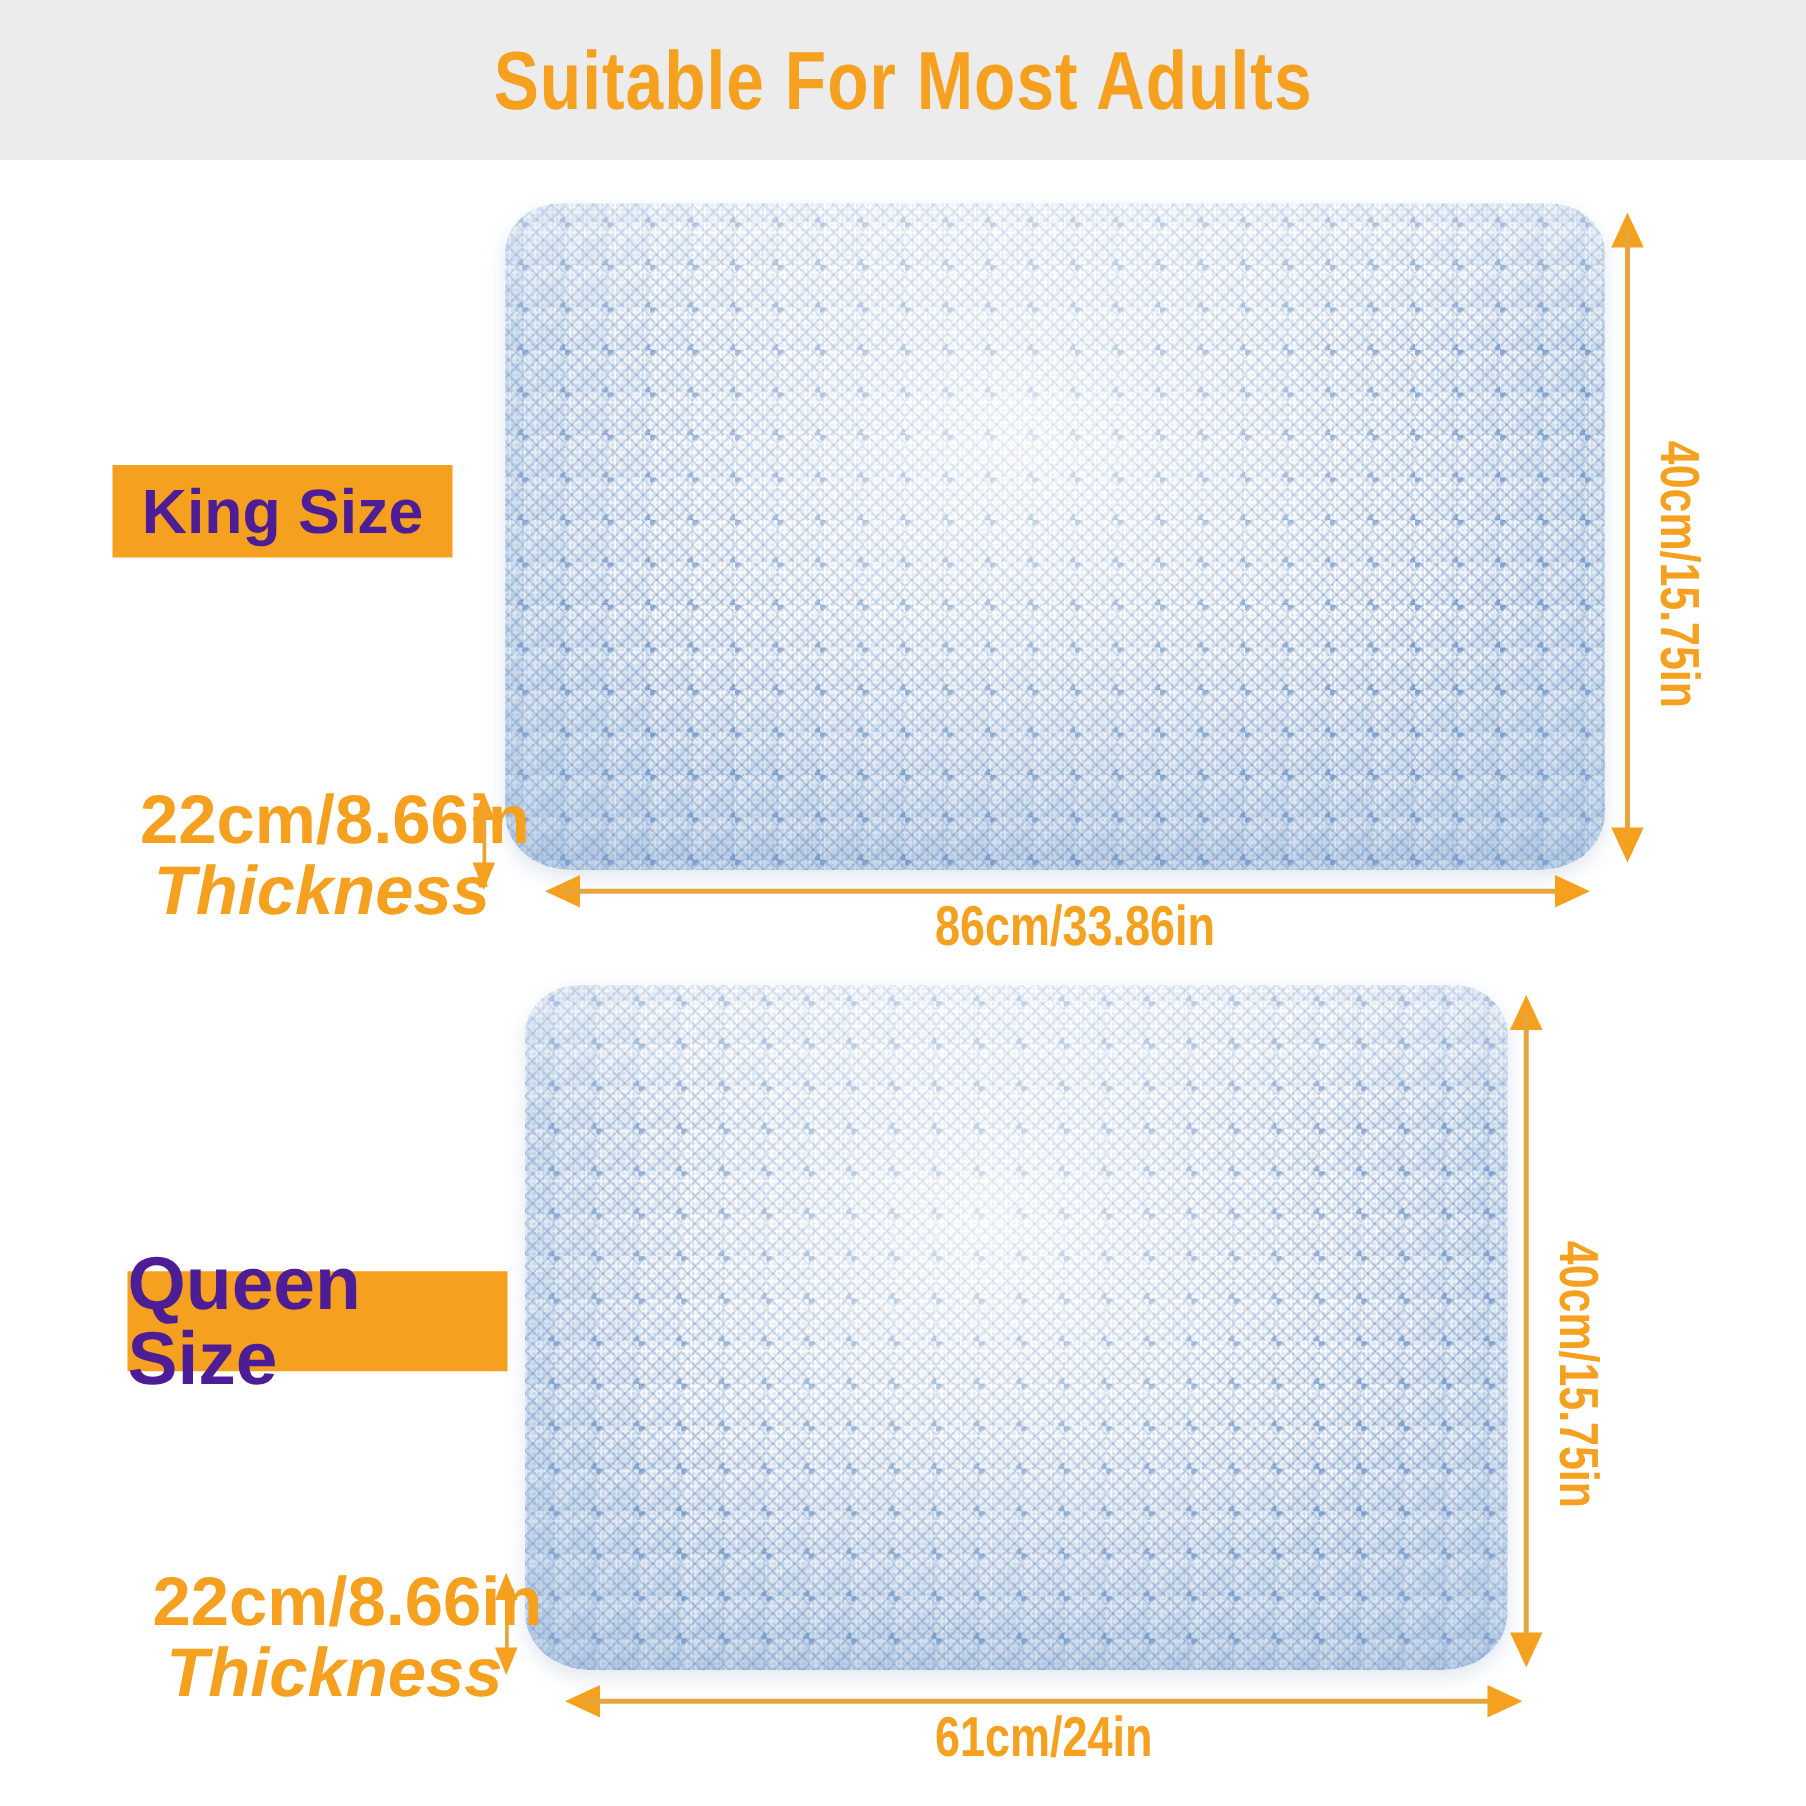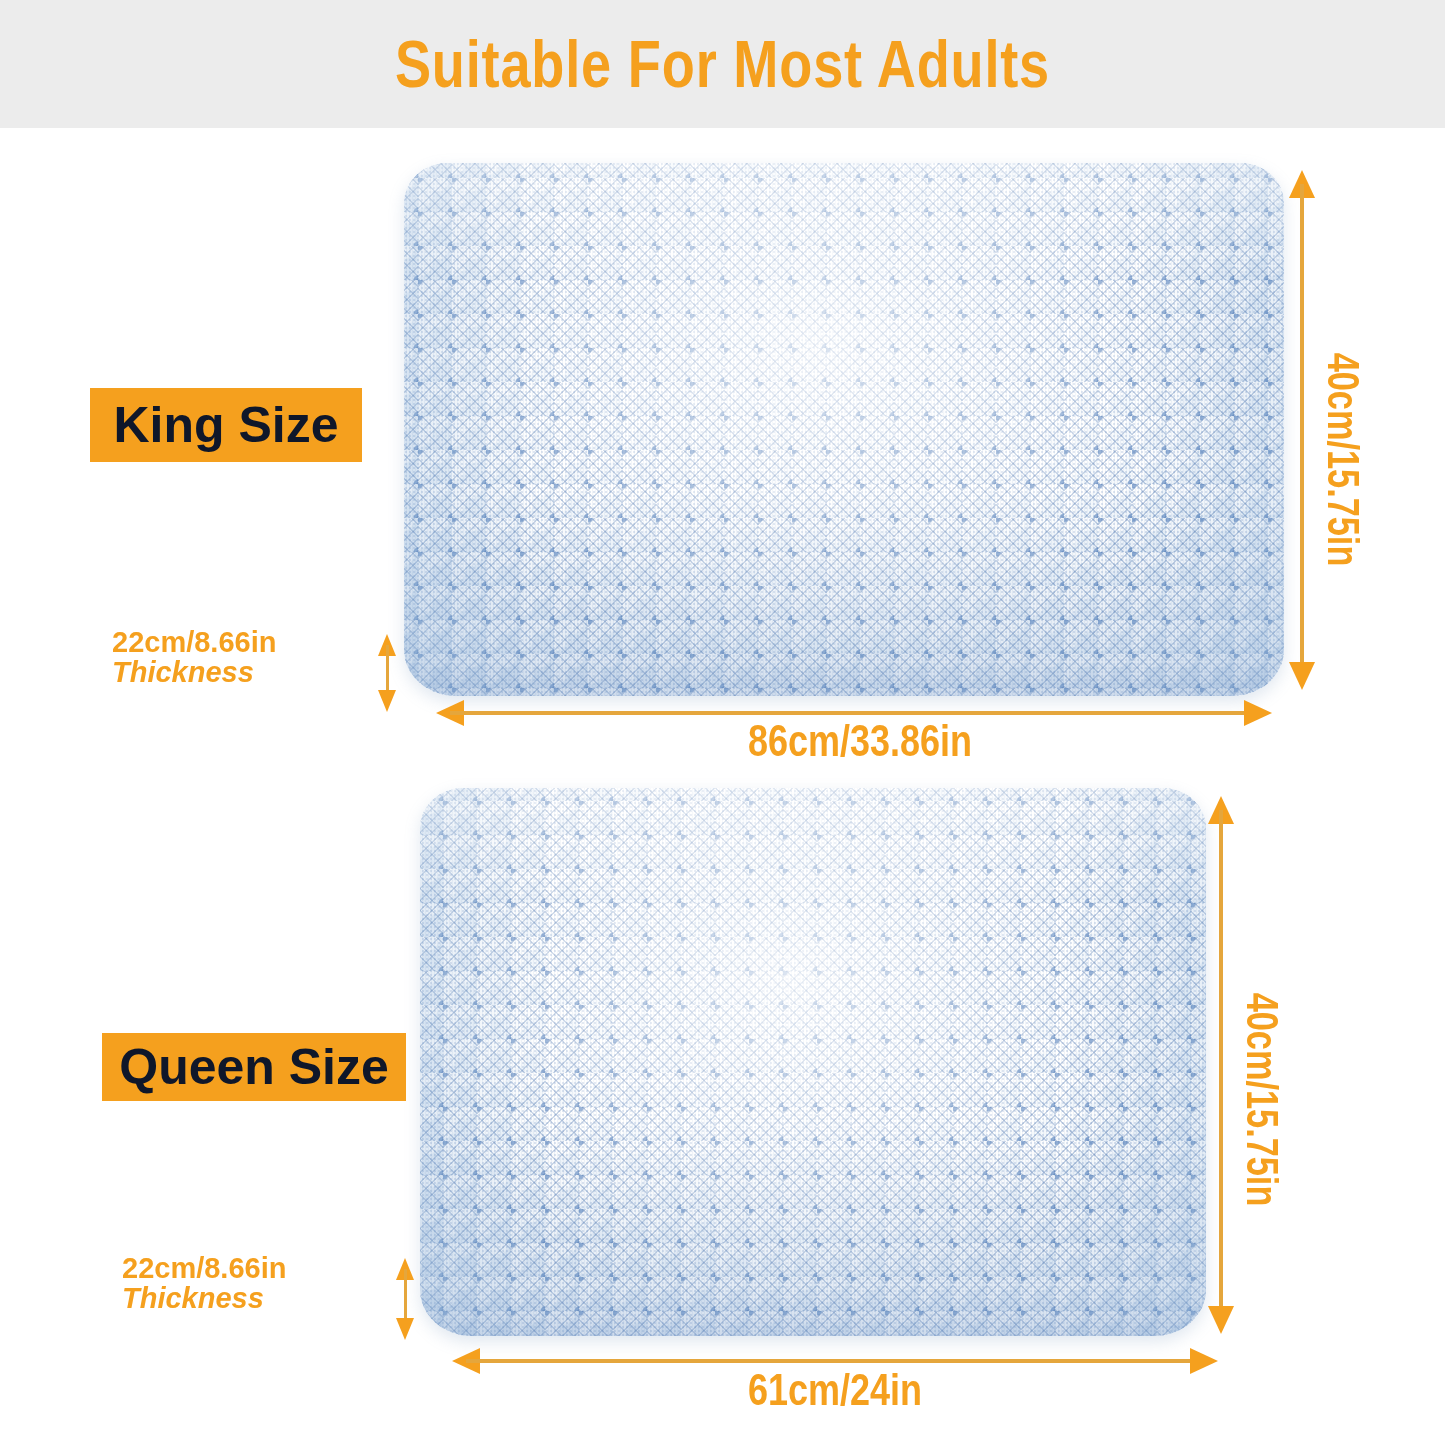--- a/index.html
+++ b/index.html
@@ -41,42 +41,41 @@
     letter-spacing: 1px;
     transform: scaleX(0.82);
     transform-origin: center top;
     white-space: nowrap;
   }
 
   
   .size-badge {
     position: absolute;
     background: #F5A01E;
-    color: #0f172a;
+    color: #4c1d95;
     font-weight: bold;
     font-family: "Liberation Sans", sans-serif;
     display: flex;
     align-items: center;
     justify-content: center;
     line-height: 1;
-    margin-top: 16px;
   }
   #badge-king {
     left: 90px;
     top: 372px;
     width: 272px;
     height: 74px;
     font-size: 50px;
   }
   #badge-queen {
     left: 102px;
     top: 1017px;
     width: 304px;
-    height: 68px;
-    font-size: 50px;
+    height: 80px;
+    font-size: 60px;
   }
 
   
   .pillow {
     position: absolute;
     border-radius: 44px 44px 52px 52px / 40px 40px 46px 46px;
     overflow: hidden;
     background-color: #e9f0f8;
     box-shadow: 0 6px 16px rgba(120,150,185,0.22);
   }
@@ -234,22 +233,22 @@
     font-size: 44px;
     letter-spacing: 0px;
   }
   .width-label {
     font-size: 45px;
     transform: scaleX(0.80);
     transform-origin: center top;
     text-align: center;
   }
   .thick-label {
-    font-size: 29px;
-    text-align: left;
+    font-size: 55px;
+    text-align: right;
   }
   .thick-label .line2 { display: block; font-style: italic; }
 
   #label-king-height {
     left: 1253px;
     top: 400px;
     width: 180px;
     text-align: center;
   }
   #label-queen-height {

